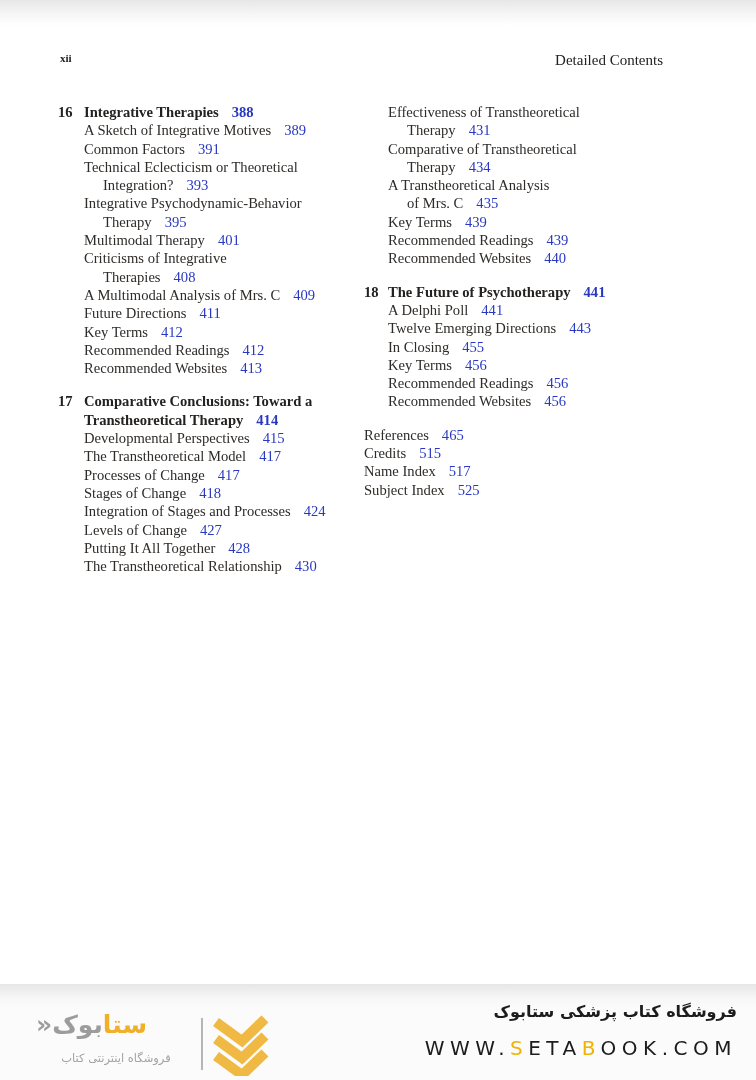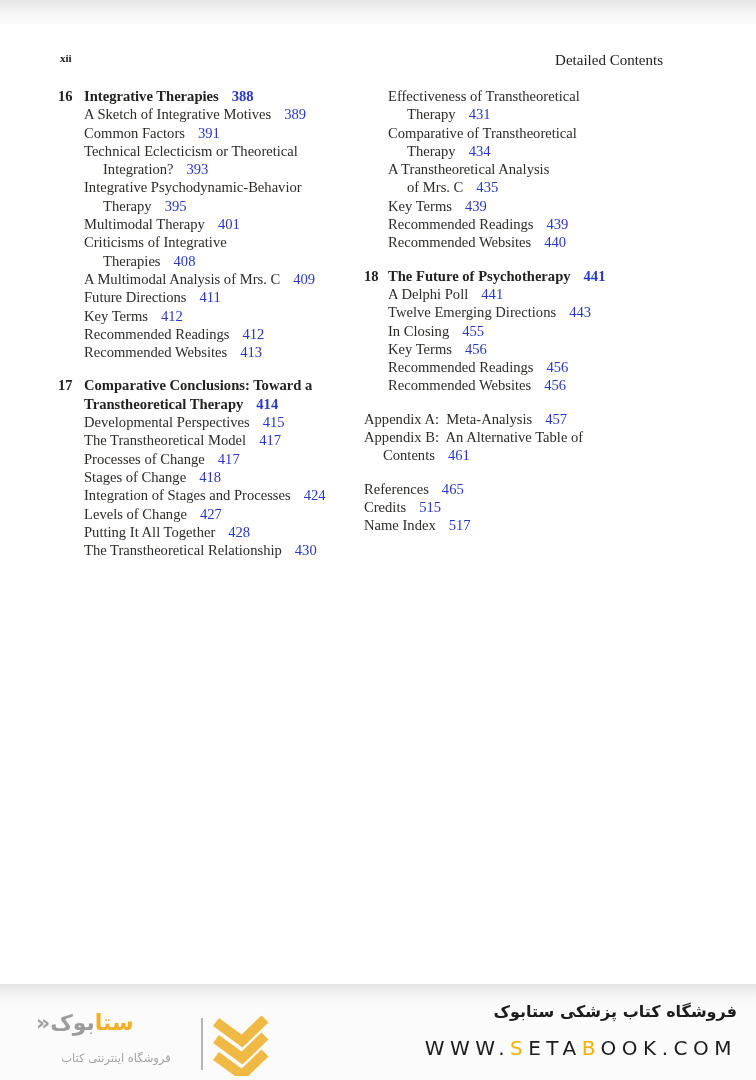--- a/index.html
+++ b/index.html
@@ -22,21 +22,21 @@
   }
   .running-head {
     position:absolute; top:52px; right:93px;
     font-size:15px; color:#242220;margin-left:6px;
   }
   
   .toc-col { position:absolute; top:87px; font-size:14.6px; line-height:18.3px; }
   .toc-col.left  { left:58px;  width:312px; }
   .toc-col.right { left:364px; width:344px; }
   .block { margin-top:15px; position:relative; }
-  .block:first-child { margin-top:0;font-family:Liberation Serif, serif; }
+  .block:first-child { margin-top:16px;font-family:Liberation Serif, serif; }
   .block.chapter, .block.continuation { padding-left:26px; }
   .toc-col.right .block.chapter, .toc-col.right .block.continuation { padding-left:24px; }
   .ch-num {
     position:absolute; left:0; top:0;
     font-weight:bold; color:#242220;
   }
   .line { white-space:pre; }
   .line.cont { padding-left:19px; }
   .line.heading { font-weight:bold; color:#242220; }
   .pg { color:#2838c0; margin-left:13px; }
@@ -48,21 +48,21 @@
     font-family:"DejaVu Sans", sans-serif;
   }
   .chevron-icon { position:absolute; left:211px; top:30px; }
   .logo-divider {
     position:absolute; left:201px; top:34px; width:2px; height:52px;
     background:#b5b5b5;
   }
   .wordmark {
     position:absolute; left:36px; top:26px; width:160px;
     text-align:left; direction:rtl;
-    font-size:22px; font-weight:bold; letter-spacing:0.5px;
+    font-size:25px; font-weight:bold; letter-spacing:0.5px;
   }
   .wordmark .gold { color:#f0b028; }
   .wordmark .gray { color:#9c9c9c; }
   .tagline {
     position:absolute; left:36px; top:67px; width:160px;
     text-align:center; direction:rtl;
     font-size:11.5px; color:#a3a3a3;
   }
   .store-title {
     position:absolute; right:19px; top:18px;
@@ -192,36 +192,30 @@
       </div>
       <div class="entry">
         <div class="line"><span class="t">Recommended Readings</span><span class="pg">456</span></div>
       </div>
       <div class="entry">
         <div class="line"><span class="t">Recommended Websites</span><span class="pg">456</span></div>
       </div>
     </div>
     <div class="block backmatter">
       <div class="entry">
-        <div class="line"><span class="t">Appendix A:  Meta-Analysis</span><span class="pg">457</span></div>
-      </div>
-      <div class="entry">
-        <div class="line"><span class="t">Appendix B:  An Alternative Table of</span></div>
-        <div class="line cont"><span class="t">Contents</span><span class="pg">461</span></div>
-      </div>
-    </div>
-    <div class="block backmatter">
-      <div class="entry">
         <div class="line"><span class="t">References</span><span class="pg">465</span></div>
       </div>
       <div class="entry">
         <div class="line"><span class="t">Credits</span><span class="pg">515</span></div>
       </div>
       <div class="entry">
         <div class="line"><span class="t">Name Index</span><span class="pg">517</span></div>
+      </div>
+      <div class="entry">
+        <div class="line"><span class="t">Subject Index</span><span class="pg">525</span></div>
       </div>
     </div>
   </div>
 
 <div class="footer">
   <svg class="chevron-icon" width="58" height="62" viewBox="0 0 58 62" fill="none" xmlns="http://www.w3.org/2000/svg">
     <path d="M5 8 L31 27 L54 5" stroke="#f0b943" stroke-width="10" fill="none"></path>
     <path d="M5 25 L31 44 L54 22" stroke="#f0b943" stroke-width="10" fill="none"></path>
     <path d="M5 42 L31 61 L54 39" stroke="#f0b943" stroke-width="10" fill="none"></path>
   </svg>

